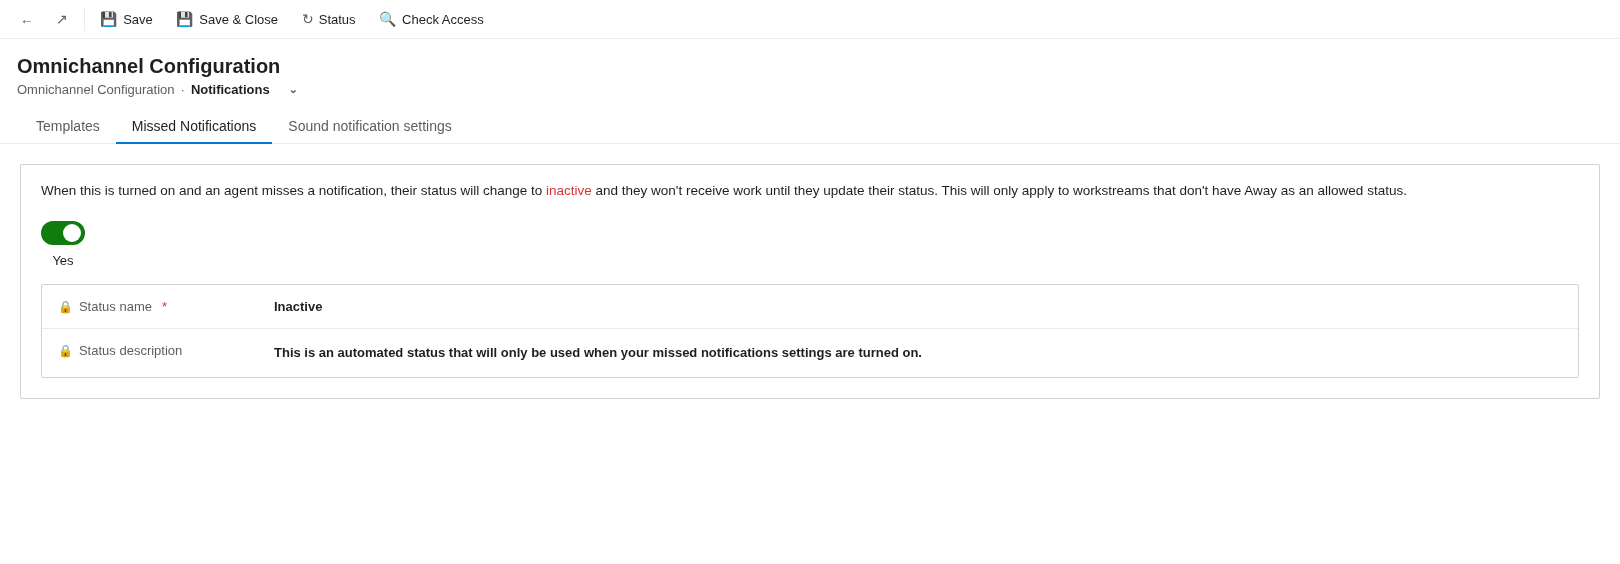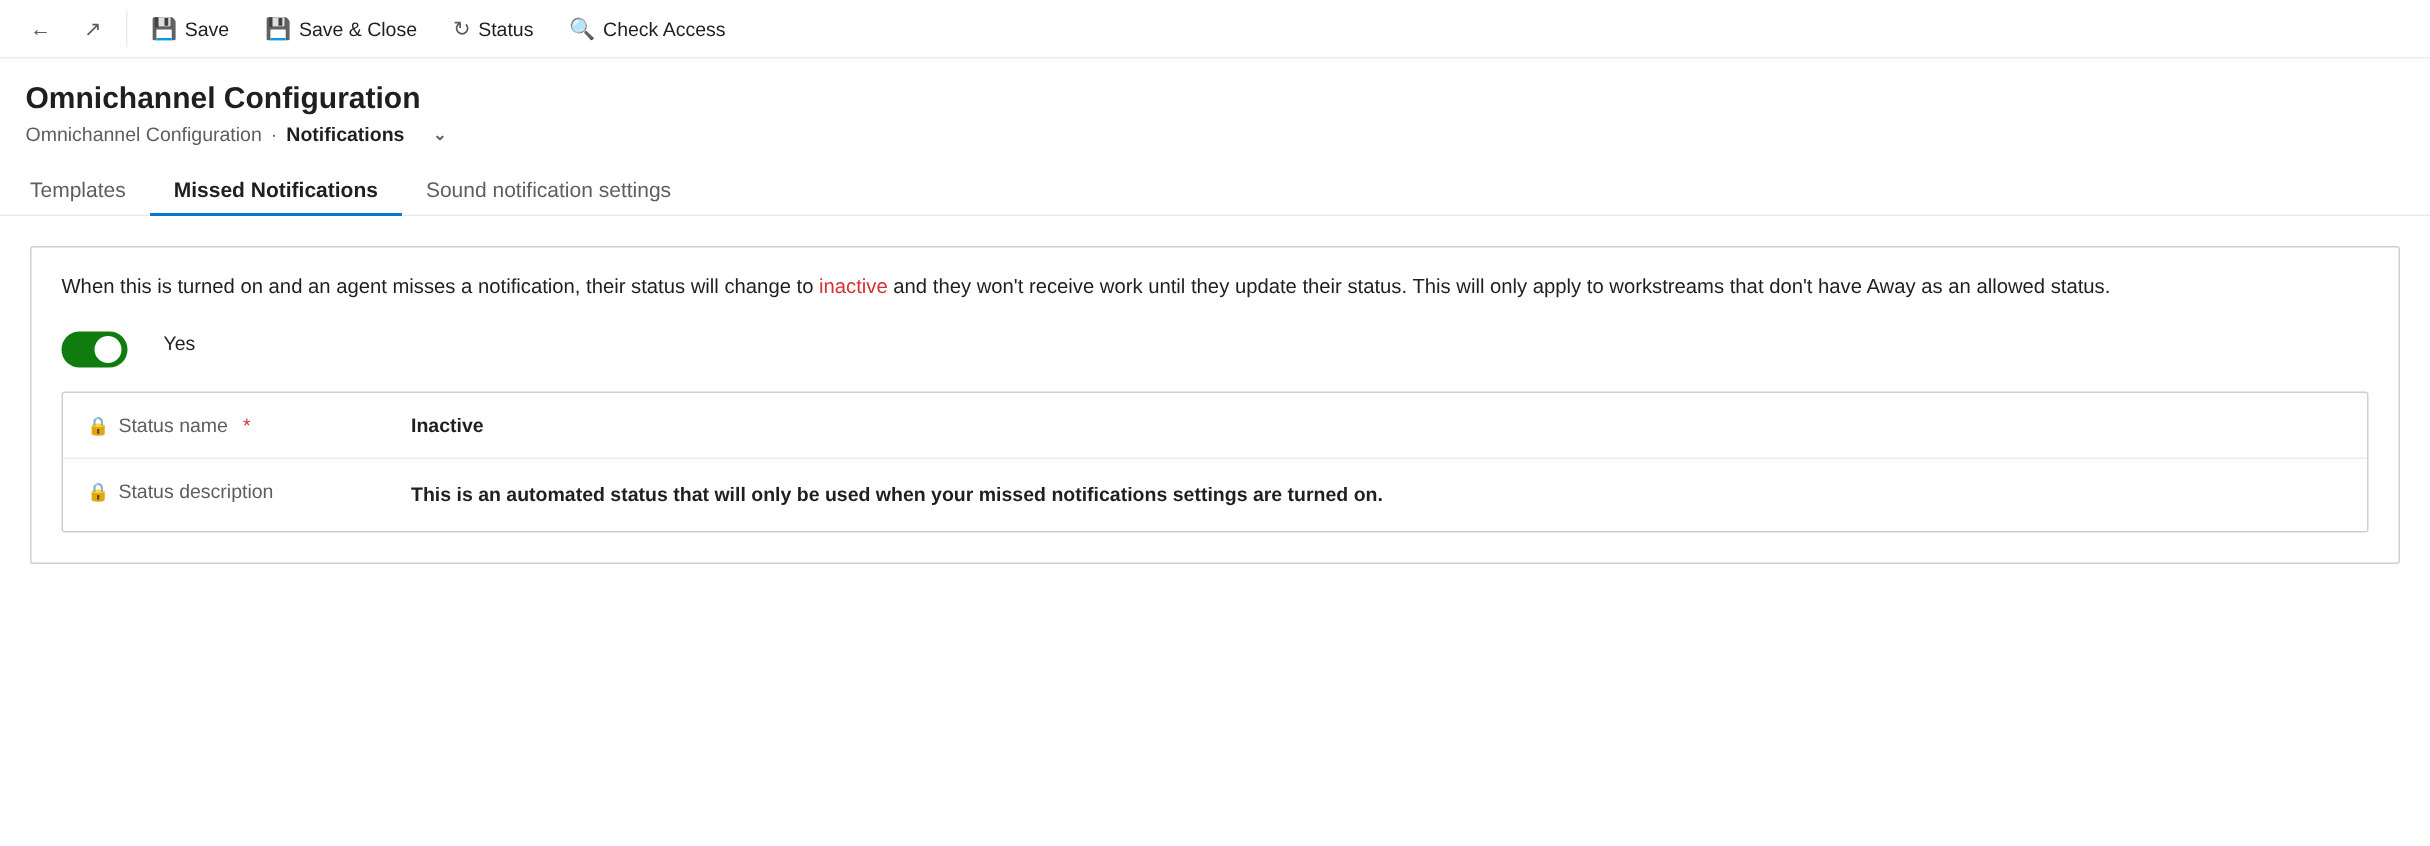--- a/index.html
+++ b/index.html
@@ -56,40 +56,40 @@
       align-items: center;
       gap: 19px;
       font-weight: 600;
       color: #201f1e;
     }
     .chevron-icon { font-size: 11px; color: #605e5c; }
 
     
     .tabs {
       display: flex;
-      padding: 0 20px;
+      padding: 0 36px;
       margin-top: 12px;
       border-bottom: 1px solid #edebe9;
       gap: 0;
       text-align: right;
     }
     .tab {
       padding: 8px 16px;
       cursor: pointer;
       font-size: 14px;
       color: #605e5c;
       border-bottom: 2px solid transparent;
       white-space: nowrap;
       position: relative;
       bottom: -1px;
     }
     .tab:first-child { padding-left: 0; }
     .tab.active {
       color: #201f1e;
-      font-weight: 700;
+      font-weight: 400;
       border-bottom: 2px solid #0078d4;
     }
 
     
     .content {
       padding: 20px 20px;
     }
 
     
     .info-box {
@@ -115,21 +115,23 @@
       margin-bottom: 16px;
     }
     .toggle-label {
       font-size: 13px;
       color: #605e5c;
       width: 165px;
       line-height: 1.4;
     }
     .toggle-group {
       display: flex;
-      gap: 24px;
+      align-items: center;
+      gap: 8px;
+      flex-direction: column;
     }
     .toggle-switch {
       width: 44px;
       height: 24px;
       background: #107c10;
       border-radius: 12px;
       position: relative;
       cursor: pointer;
     }
     .toggle-switch::after {

